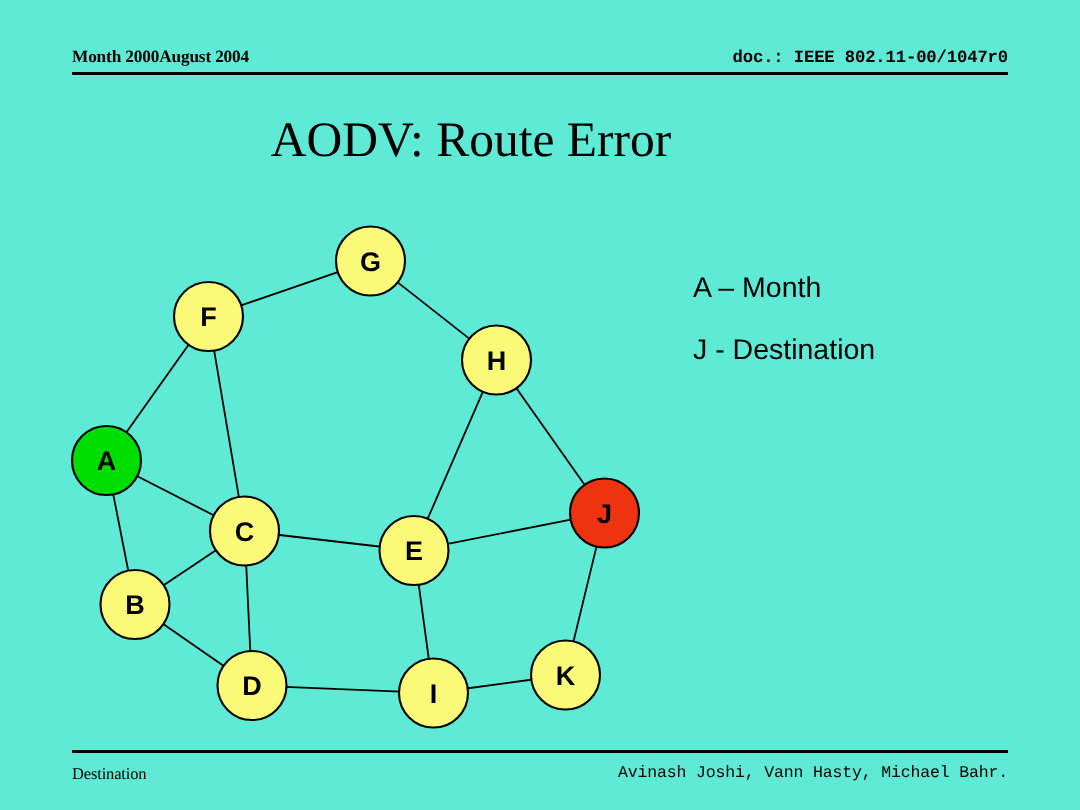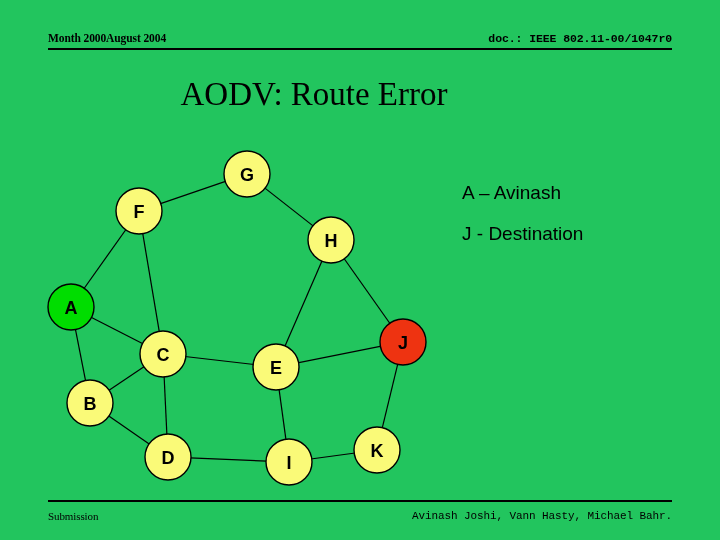--- a/index.html
+++ b/index.html
@@ -4,21 +4,21 @@
 <style>
   html, body {
     margin: 0;
     padding: 0;
     background: #ffffff;
   }
   #slide {
     position: relative;
     width: 720px;
     height: 540px;
-    background: #22c55e;
+    background: #5eead4;
     overflow: hidden;
     font-family: "Liberation Serif", serif;
   }
 
   
   .hdr {
     position: absolute;
     top: 32px;
     left: 48px;
     right: 48px;
@@ -195,23 +195,23 @@
           </g>
           <g>
             <circle cx="289" cy="462" r="23" fill="#FAFA78" stroke="#000000" stroke-width="1.4"></circle>
             <text x="289" y="468.5" text-anchor="middle" font-family="&quot;Liberation Sans&quot;, sans-serif" font-size="18" font-weight="bold" fill="#000000">I</text>
           </g>
         </g>
     </svg>
   </div>
 
   <div class="legend">
-    <div class="legend-line">A – Avinash</div>
+    <div class="legend-line">A – Month</div>
     <div class="legend-line">J - Destination</div>
   </div>
 
   <div class="ftr-rule"></div>
   <div class="ftr">
-    <div class="ftr-left">Submission</div>
+    <div class="ftr-left">Destination</div>
     <div class="ftr-right">Avinash Joshi, Vann Hasty, Michael Bahr.</div>
   </div>
 
 </div>
 
 </body></html>

